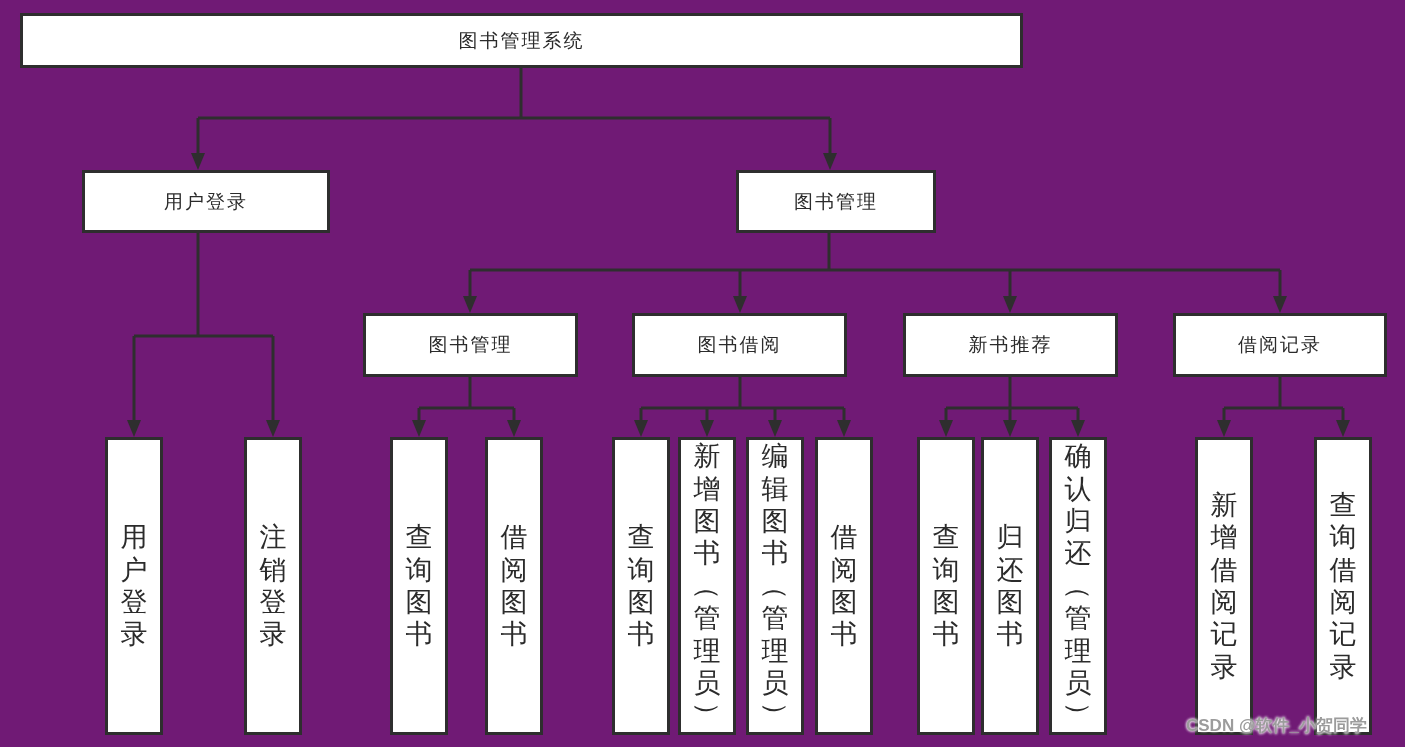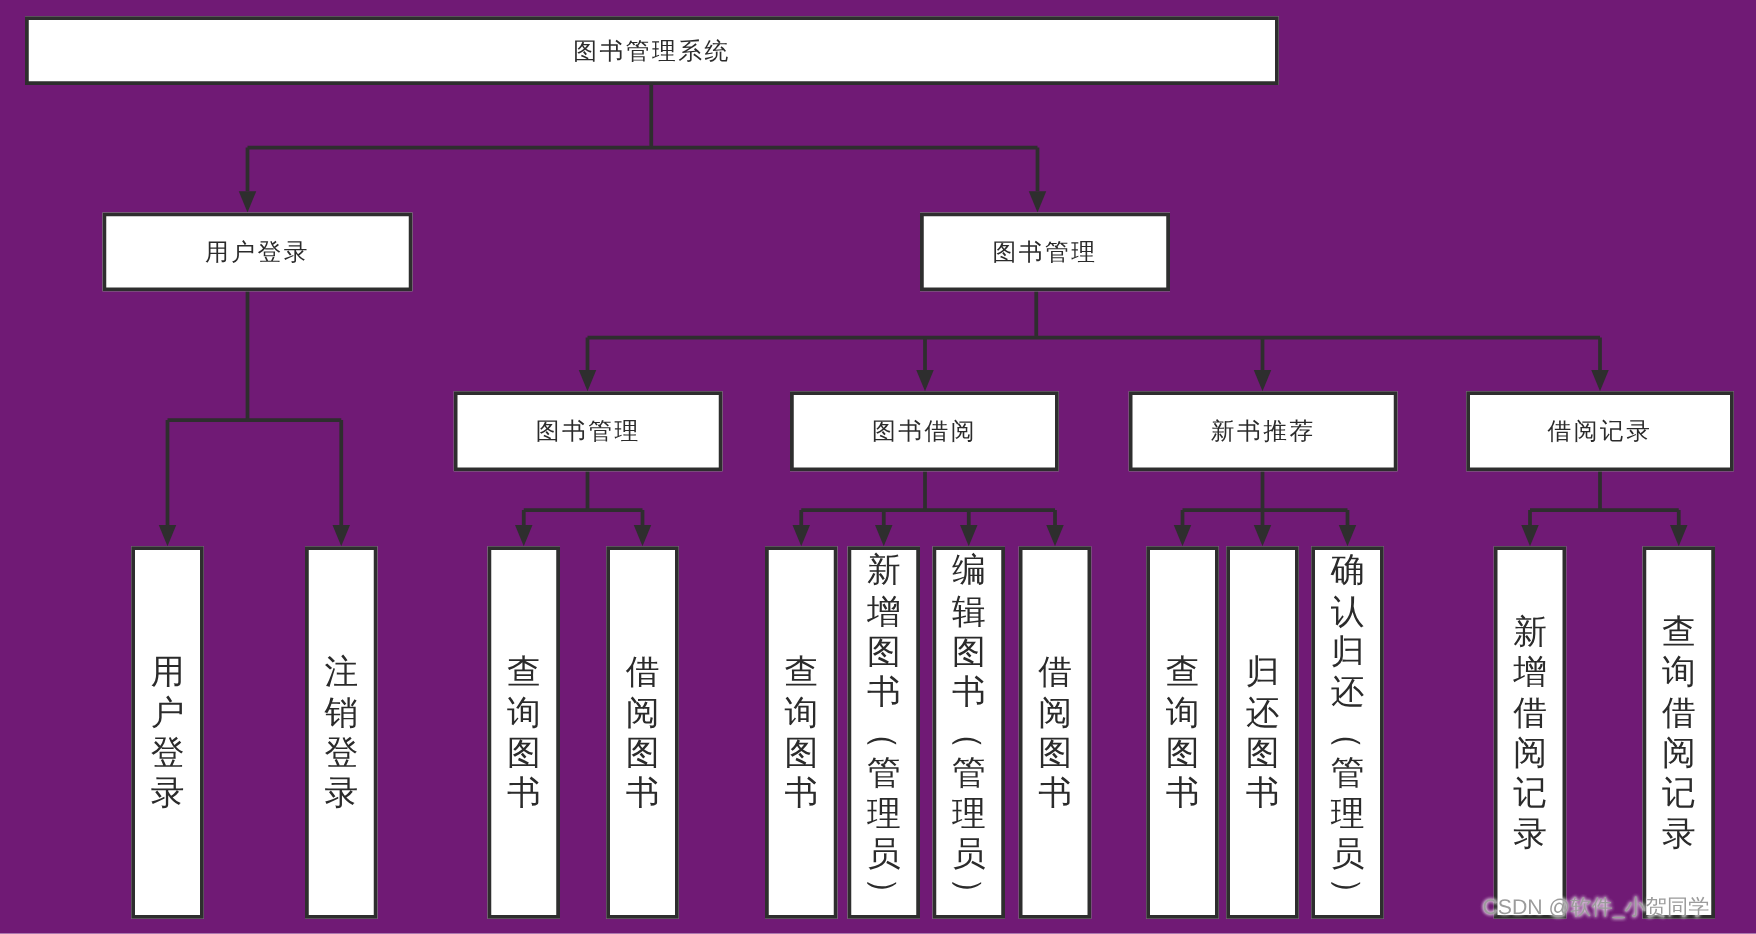--- a/index.html
+++ b/index.html
@@ -16,20 +16,21 @@
   .hlabel { font-size:19px; letter-spacing:2px; white-space:nowrap; }
   .leaf { flex-direction:column; font-size:27px; line-height:1.2; }
   .leaf .vtext { display:flex; flex-direction:column; align-items:center; }
   .leaf .vtext span { display:block; text-align:center; }
   .leaf .vtext span.rot { transform:rotate(90deg); }
   .connectors { position:absolute; left:0; top:0; z-index:1; }
   .watermark {
     position:absolute; left:1186px; top:714px; z-index:5;
     font-size:17px; color:#9c9c9c; white-space:nowrap;
     text-shadow:0 0 3px #ffffff, 0 0 3px #ffffff;
+    font-weight:bold;
   }
 </style>
 </head>
 <body>
 
 <div class="stage">
 
   <svg class="connectors" width="1405" height="747" viewBox="0 0 1405 747">
     <g stroke="#2e2e2e" stroke-width="3" fill="none">
 

